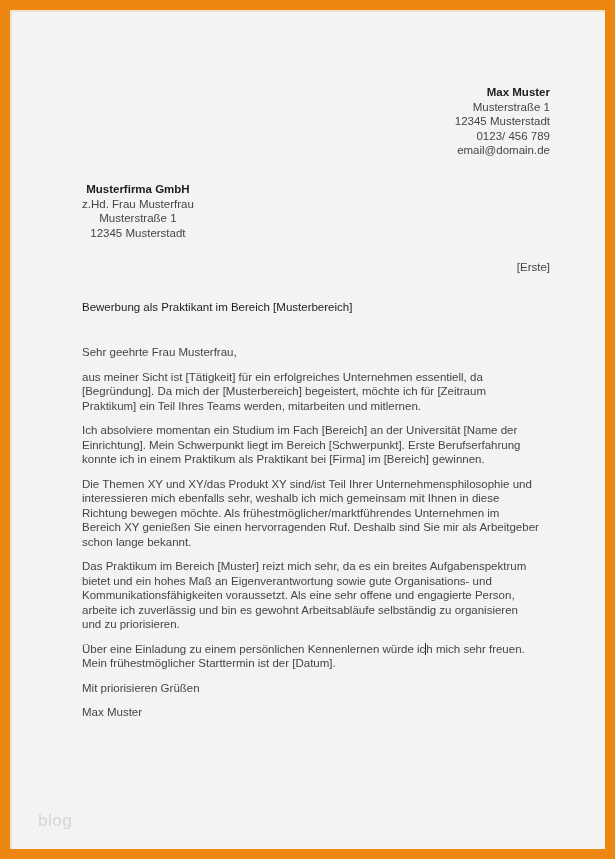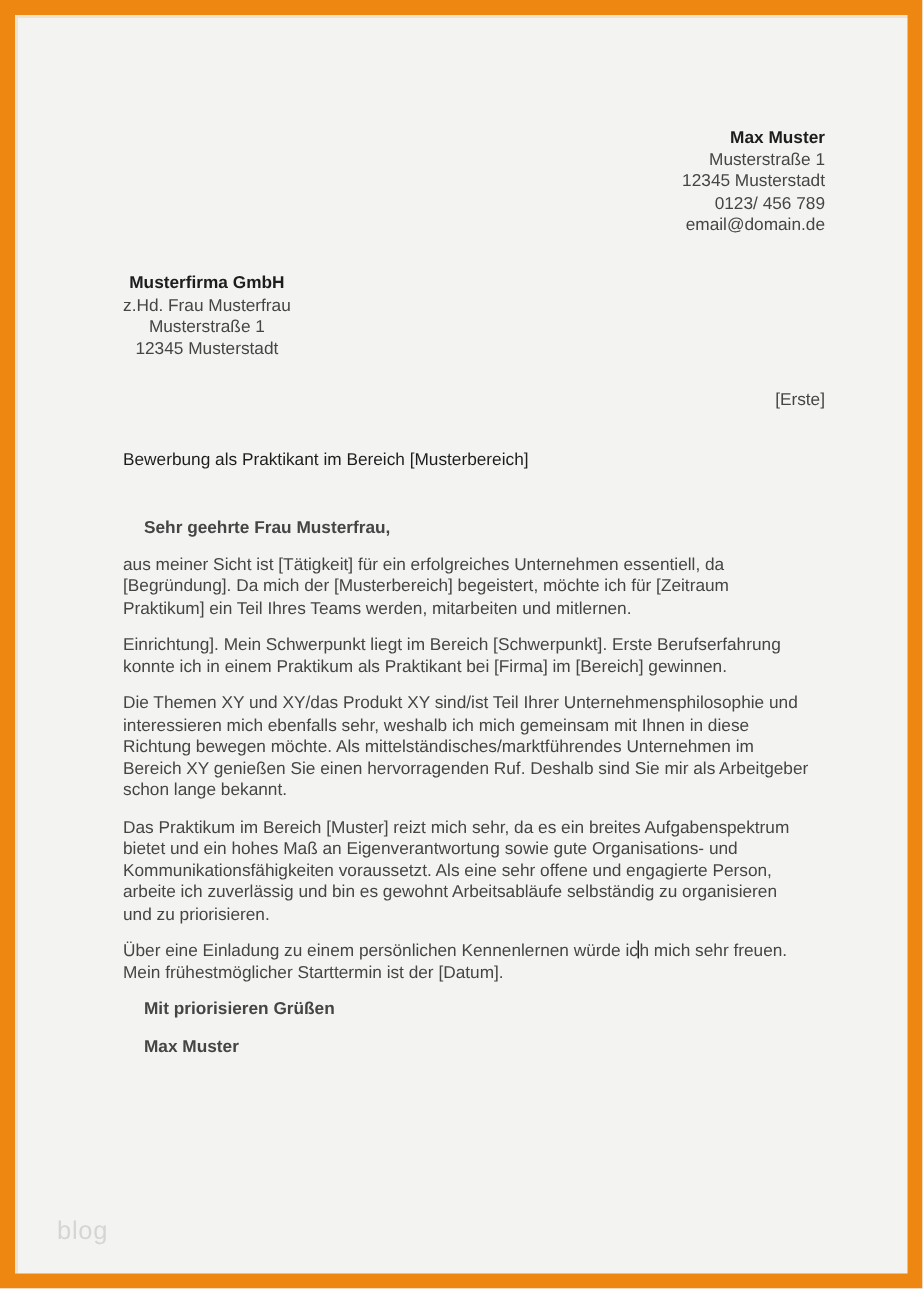--- a/index.html
+++ b/index.html
@@ -45,21 +45,21 @@
     position: absolute; top: 261px; right: 65px;
   }
   .subject {
     position: absolute; top: 301px; left: 82px;
     font-weight: normal; color: #1d1d1d;
   }
   .letter-body {
     position: absolute; top: 345px; left: 82px; width: 480px;
     line-height: 14.5px;
   }
-  .letter-body p { margin: 0 0 10px 14px; font-weight: bold; }
+  .letter-body p { margin: 0 0 10px 0; }
   .line { white-space: nowrap; }
   .caret {
     display: inline-block; width: 1px; height: 12px;
     background: #222; vertical-align: -2px;
   }
   .watermark {
     position: absolute; left: 38px; top: 811px;
     color: #d5d5d5; font-size: 17px; letter-spacing: 0.5px;
   }
 </style>
@@ -92,29 +92,30 @@
 
     <p>
       </p>
       <div class="line">aus meiner Sicht ist [Tätigkeit] für ein erfolgreiches Unternehmen essentiell, da</div>
       <div class="line">[Begründung]. Da mich der [Musterbereich] begeistert, möchte ich für [Zeitraum</div>
       <div class="line">Praktikum] ein Teil Ihres Teams werden, mitarbeiten und mitlernen.</div>
     <p></p>
 
     <p>
       </p>
+      <div class="line">Ich absolviere momentan ein Studium im Fach [Bereich] an der Universität [Name der</div>
       <div class="line">Einrichtung]. Mein Schwerpunkt liegt im Bereich [Schwerpunkt]. Erste Berufserfahrung</div>
       <div class="line">konnte ich in einem Praktikum als Praktikant bei [Firma] im [Bereich] gewinnen.</div>
     <p></p>
 
     <p>
       </p>
       <div class="line">Die Themen XY und XY/das Produkt XY sind/ist Teil Ihrer Unternehmensphilosophie und</div>
       <div class="line">interessieren mich ebenfalls sehr, weshalb ich mich gemeinsam mit Ihnen in diese</div>
-      <div class="line">Richtung bewegen möchte. Als mittelständisches/marktführendes Unternehmen im</div>
+      <div class="line">Richtung bewegen möchte. Als frühestmöglicher/marktführendes Unternehmen im</div>
       <div class="line">Bereich XY genießen Sie einen hervorragenden Ruf. Deshalb sind Sie mir als Arbeitgeber</div>
       <div class="line">schon lange bekannt.</div>
     <p></p>
 
     <p>
       </p>
       <div class="line">Das Praktikum im Bereich [Muster] reizt mich sehr, da es ein breites Aufgabenspektrum</div>
       <div class="line">bietet und ein hohes Maß an Eigenverantwortung sowie gute Organisations- und</div>
       <div class="line">Kommunikationsfähigkeiten voraussetzt. Als eine sehr offene und engagierte Person,</div>
       <div class="line">arbeite ich zuverlässig und bin es gewohnt Arbeitsabläufe selbständig zu organisieren</div>

